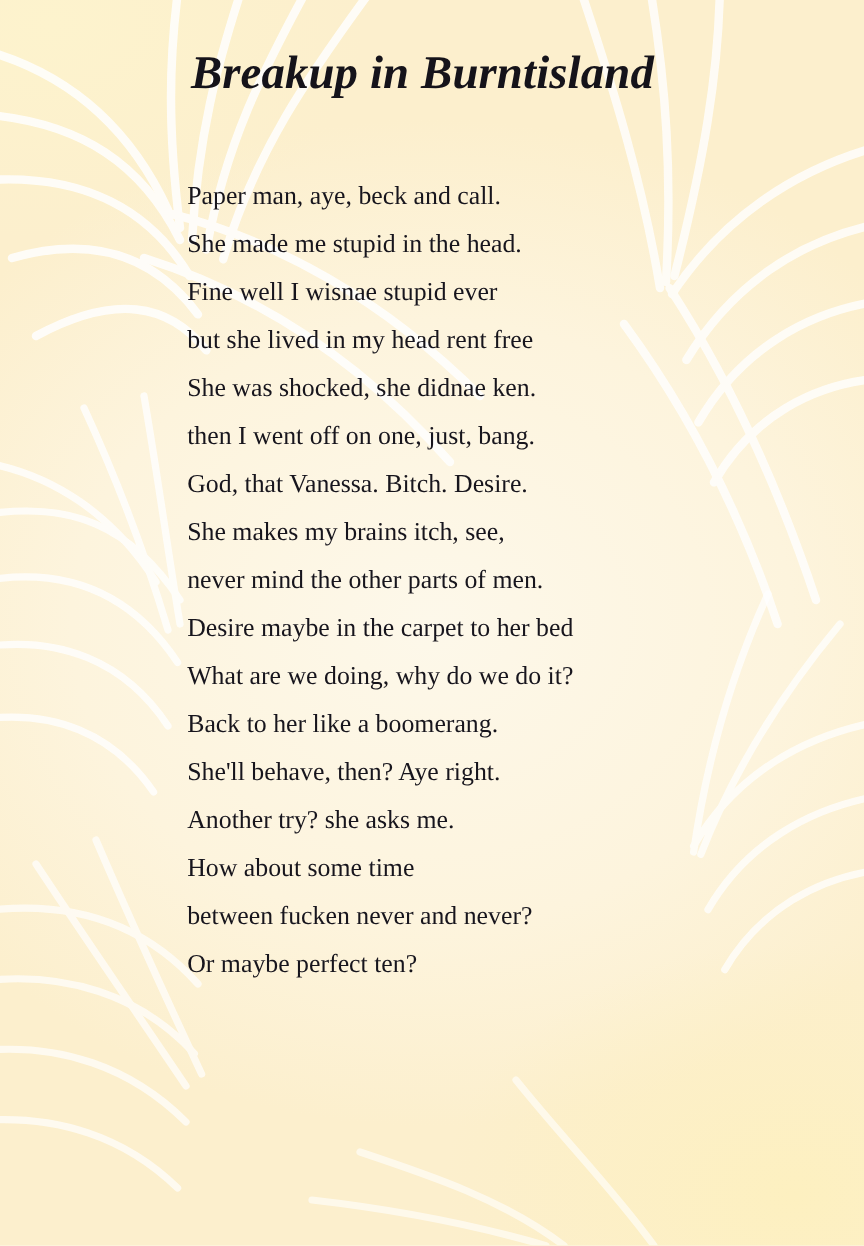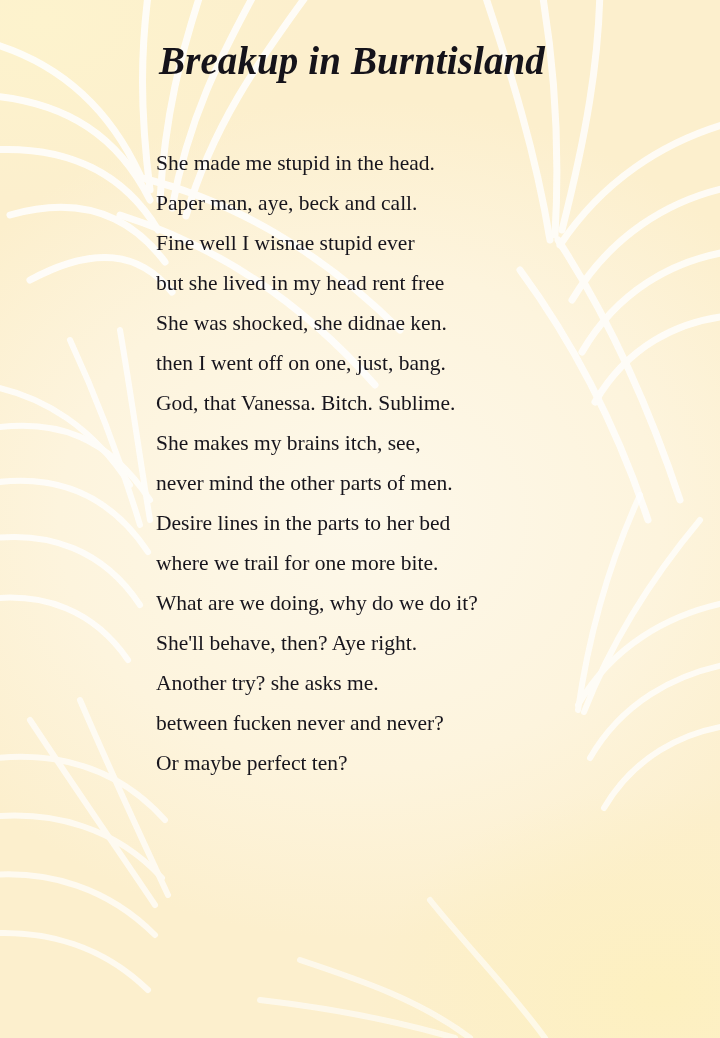--- a/index.html
+++ b/index.html
@@ -114,32 +114,33 @@
       <path d="M300 960 C 360 980, 420 1000, 470 1038"></path>
       <path d="M260 1000 C 330 1008, 400 1022, 455 1038"></path>
       <path d="M430 900 C 470 950, 510 990, 545 1038"></path>
     </g>
   </svg>
 
   <div class="content">
     <h1 class="poem-title">Breakup in Burntisland</h1>
 
     <div class="poem-body">
+      <div class="poem-line">Paper man, aye, beck and call.</div>
       <div class="poem-line">She made me stupid in the head.</div>
-      <div class="poem-line">Paper man, aye, beck and call.</div>
       <div class="poem-line">Fine well I wisnae stupid ever</div>
       <div class="poem-line">but she lived in my head rent free</div>
       <div class="poem-line">She was shocked, she didnae ken.</div>
       <div class="poem-line">then I went off on one, just, bang.</div>
-      <div class="poem-line">God, that Vanessa. Bitch. Sublime.</div>
+      <div class="poem-line">God, that Vanessa. Bitch. Desire.</div>
       <div class="poem-line">She makes my brains itch, see,</div>
       <div class="poem-line">never mind the other parts of men.</div>
-      <div class="poem-line">Desire lines in the parts to her bed</div>
-      <div class="poem-line">where we trail for one more bite.</div>
+      <div class="poem-line">Desire maybe in the carpet to her bed</div>
       <div class="poem-line">What are we doing, why do we do it?</div>
+      <div class="poem-line">Back to her like a boomerang.</div>
       <div class="poem-line">She'll behave, then? Aye right.</div>
       <div class="poem-line">Another try? she asks me.</div>
+      <div class="poem-line">How about some time</div>
       <div class="poem-line">between fucken never and never?</div>
       <div class="poem-line">Or maybe perfect ten?</div>
     </div>
   </div>
 
 </div>
 
 </body></html>

